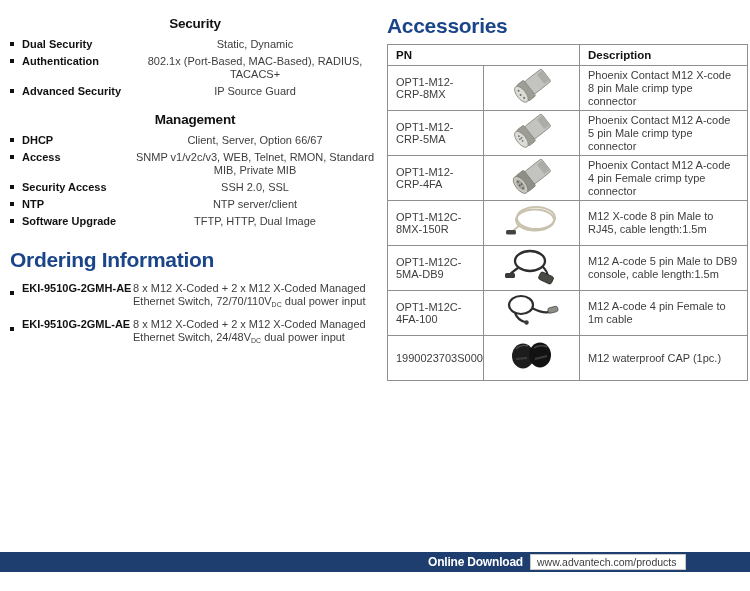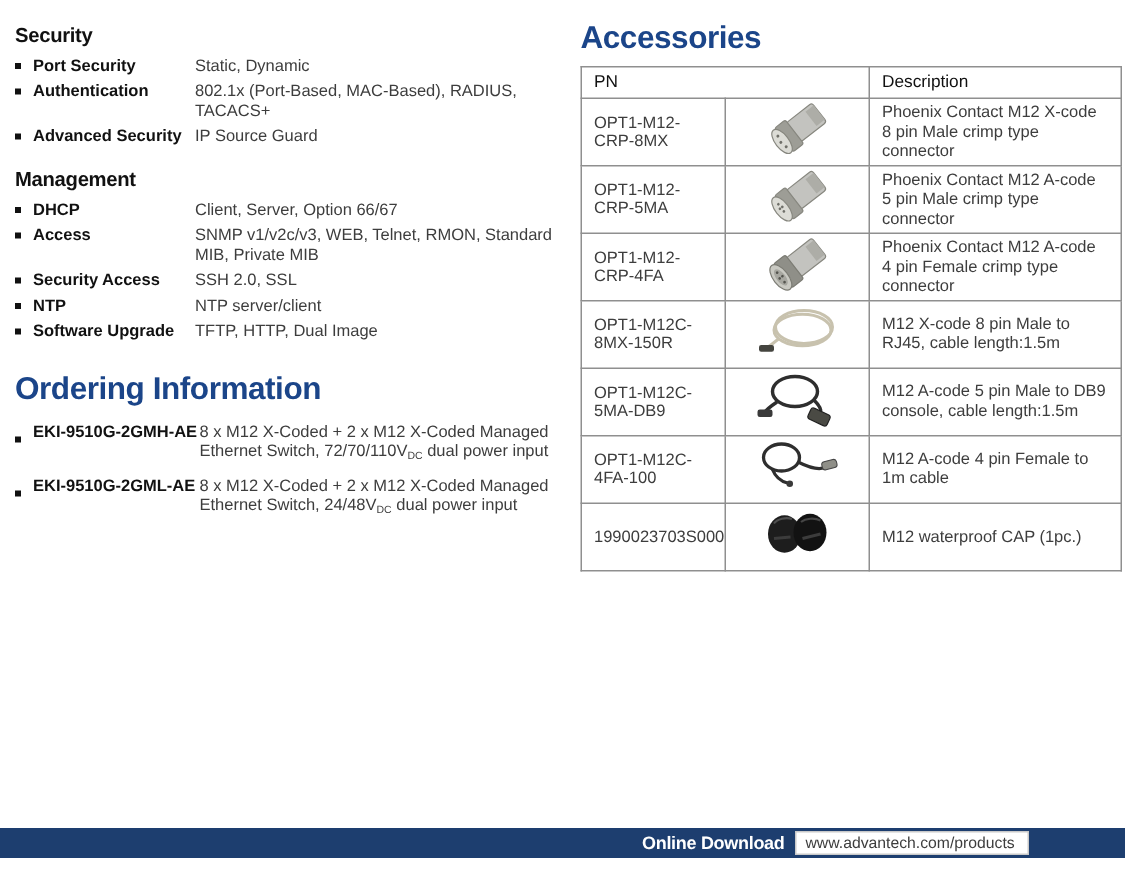--- a/index.html
+++ b/index.html
@@ -12,21 +12,21 @@
     overflow:hidden;
   }
   .page { position:absolute; inset:0; background:#fff; }
 
   
   .left-col { position:absolute; left:10px; top:16px; width:370px; }
   .sec-heading {
     font-size:13.5px; font-weight:bold; color:#111;
     margin-bottom:7px; letter-spacing:-0.2px;
   }
-  .spec-section { margin-bottom:14px; }
+  .spec-section { margin-bottom:14px;text-align:center; }
   .spec-row { display:flex; align-items:flex-start; margin-bottom:4px; }
   .spec-label {
     width:120px; flex:0 0 120px; display:flex; align-items:flex-start;
     font-size:11px; font-weight:bold; color:#111; line-height:13px;
   }
   .bullet {
     width:4px; height:4px; background:#111; flex:0 0 4px;
     margin:4px 8px 0 0; display:inline-block;
   }
   .spec-value { flex:1; font-size:11px; color:#3d3d3d; line-height:13px; }
@@ -46,21 +46,21 @@
   
   .right-col { position:absolute; left:387px; top:14px; width:361px; }
   .right-col .big-heading { margin:0 0 6px 0; }
   table.acc {
     width:361px; border-collapse:collapse; table-layout:fixed;
   }
   table.acc th, table.acc td {
     border:1px solid #8f8f8f;
   }
   table.acc th {
-    font-size:11.5px; font-weight:normal; color:#111; text-align:left;
+    font-size:11.5px; font-weight:bold; color:#111; text-align:left;
     padding:3px 8px; height:21px;
   }
   table.acc td { height:45px; vertical-align:middle; }
   td.c-pn { width:118px; font-size:11px; color:#3d3d3d; padding:0 6px 0 8px; }
   td.c-img { width:75px; text-align:center; }
   td.c-desc { width:168px; font-size:11px; color:#3d3d3d; line-height:13px; padding:0 8px; }
   th.h-desc { width:168px; }
 
   
   .footer-bar {
@@ -83,21 +83,21 @@
 
 <div class="page">
 
   <div class="left-col">
 
     <div class="spec-section">
       <div class="sec-heading">Security</div>
       <div class="spec-row">
         <div class="spec-label">
             <span class="bullet"></span>
-            <span>Port Security</span>
+            <span>Dual Security</span>
           </div>
         <div class="spec-value">Static, Dynamic</div>
       </div>
       <div class="spec-row">
         <div class="spec-label">
             <span class="bullet"></span>
             <span>Authentication</span>
           </div>
         <div class="spec-value">802.1x (Port-Based, MAC-Based), RADIUS, TACACS+</div>
       </div>

